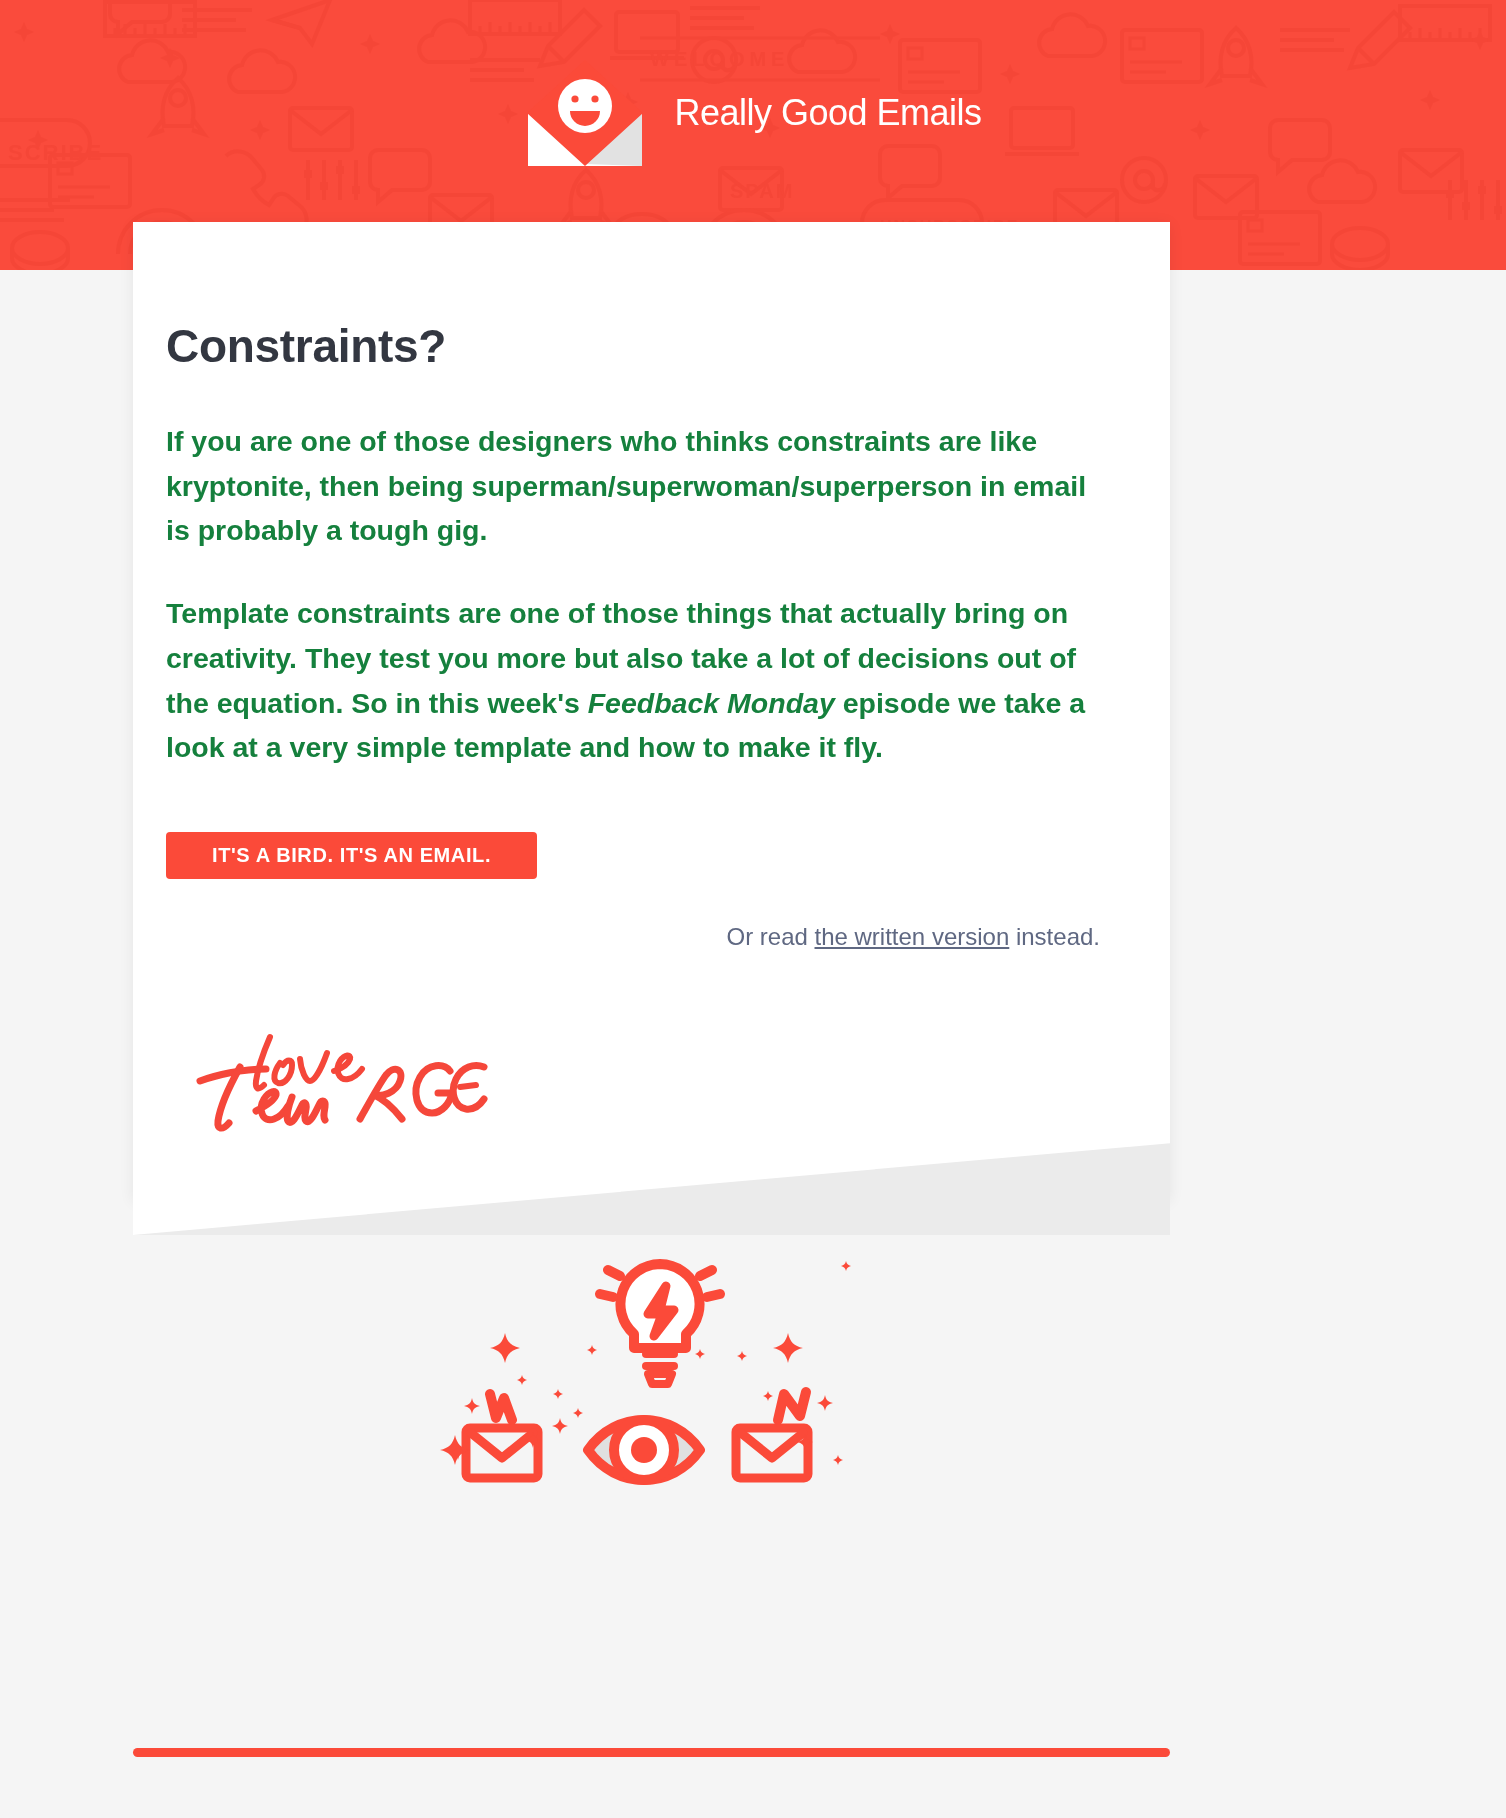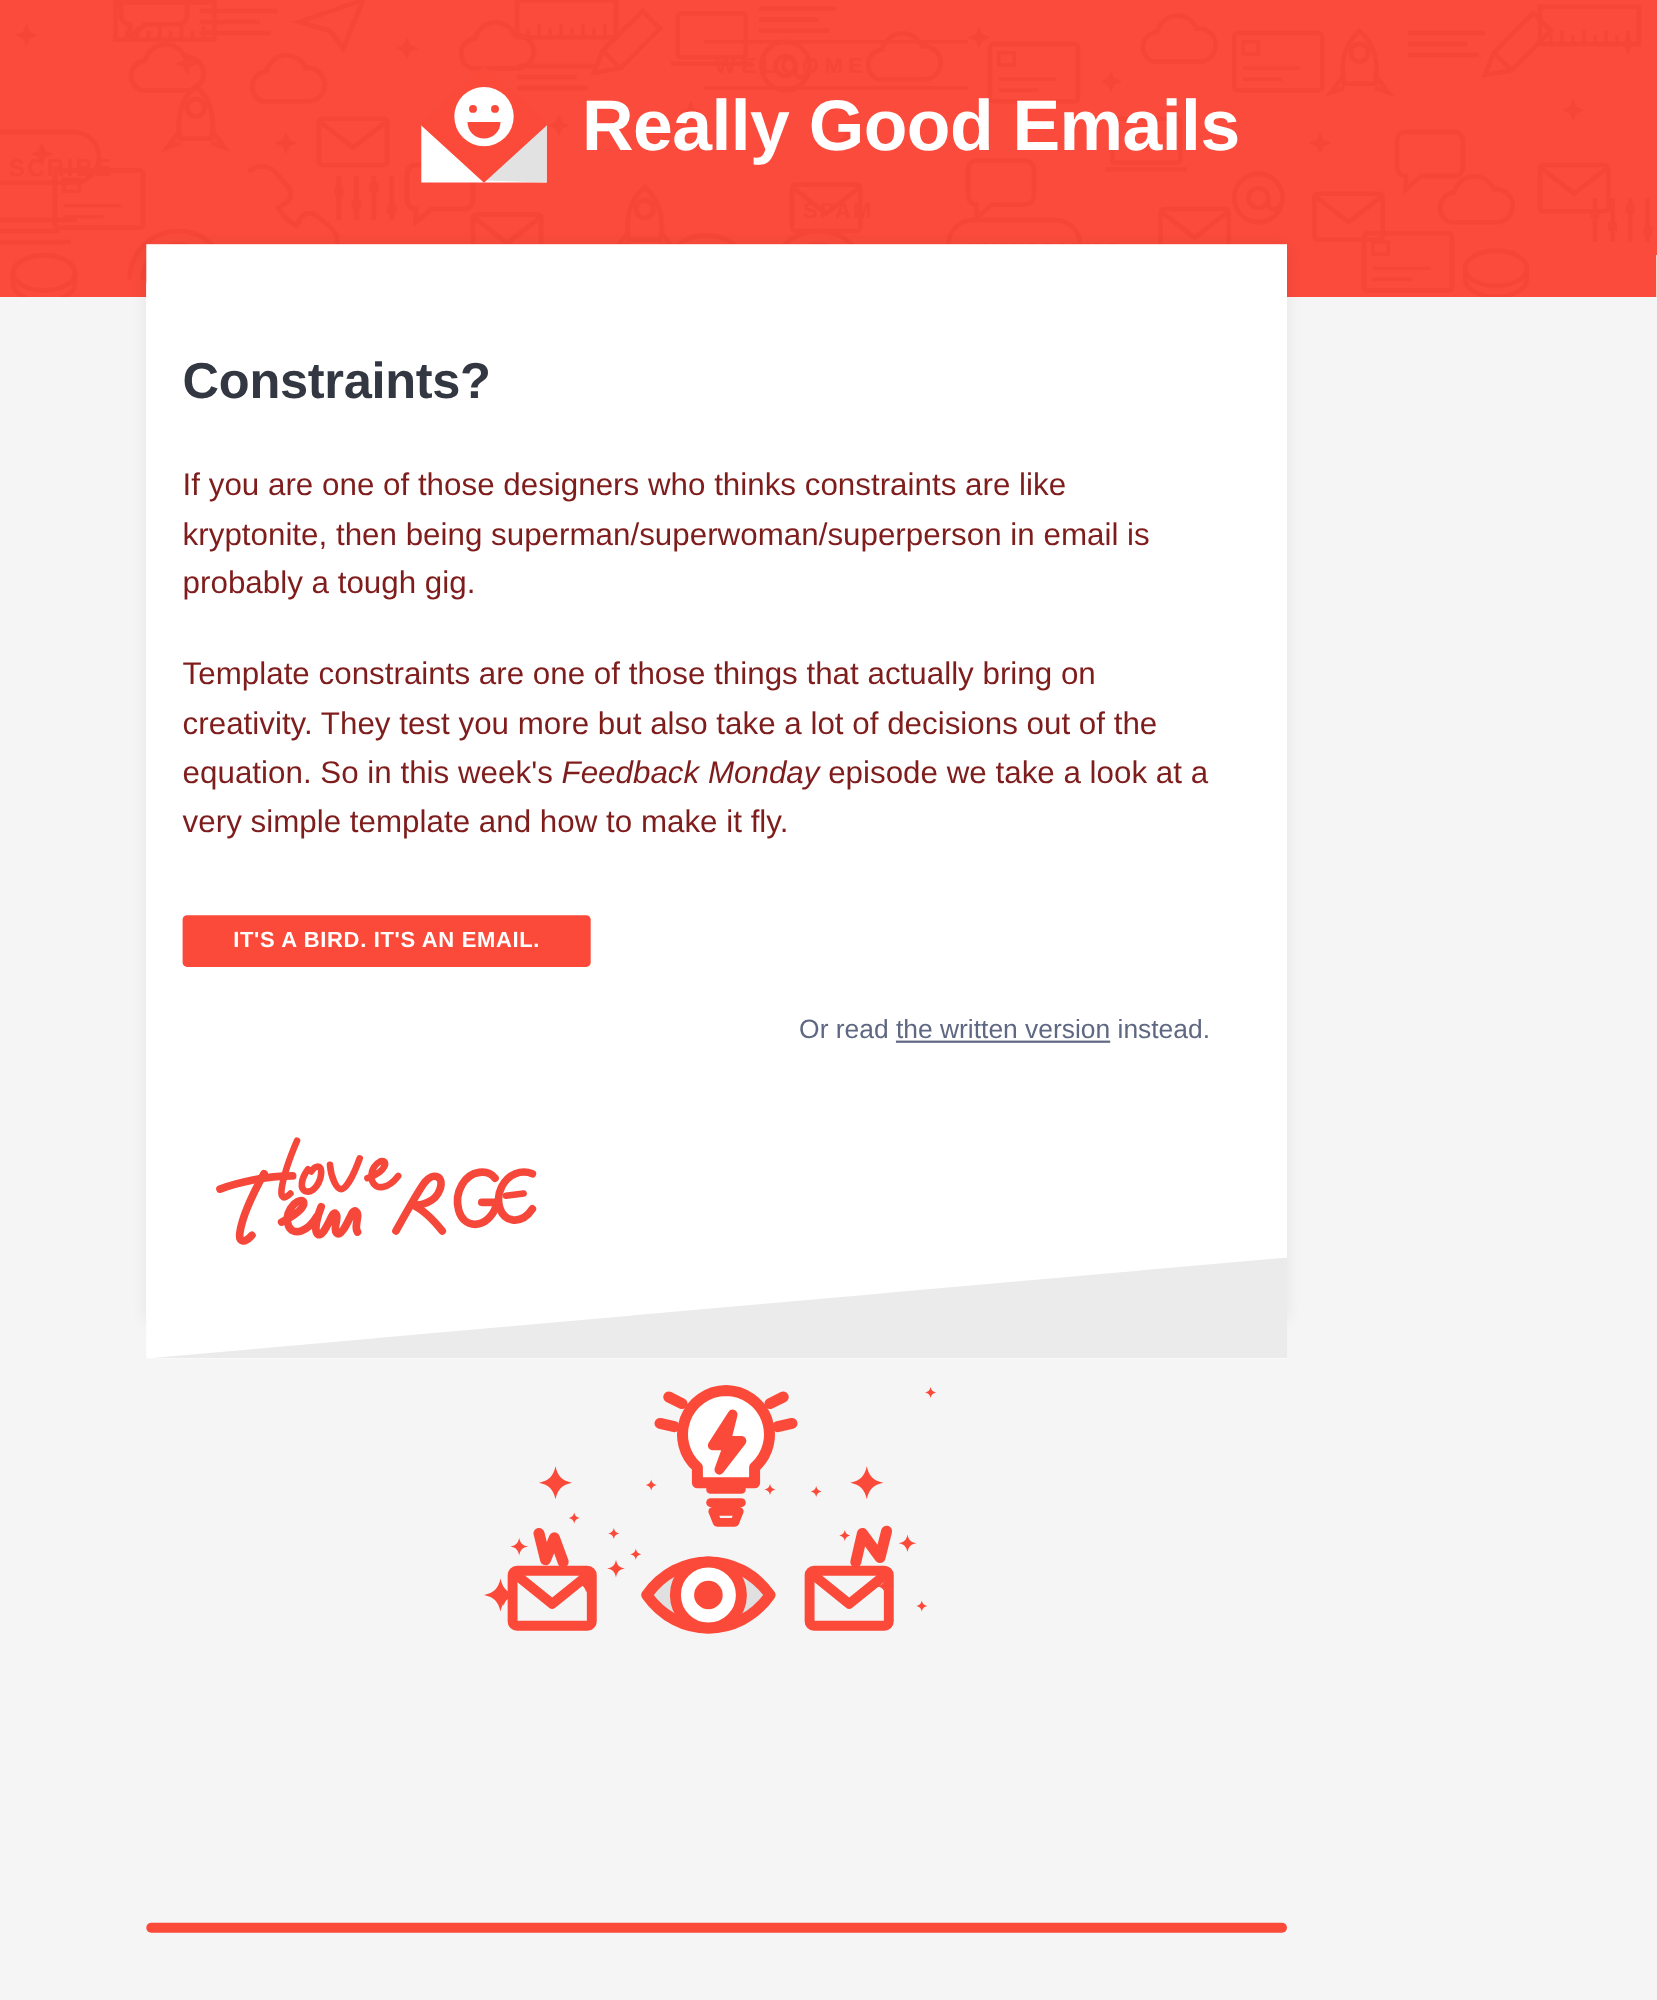--- a/index.html
+++ b/index.html
@@ -52,22 +52,22 @@
     align-items: center;
     gap: 28px;
     position: relative;
     z-index: 3;
   }
 
   #logo-mark { width: 122px; height: 110px; display:block; }
 
   #brand-title {
     color: #ffffff;
-    font-size: 65px;
-    font-weight: bold;
+    font-size: 36px;
+    font-weight: normal;
     letter-spacing: -0.5px;
     white-space: nowrap;
     line-height: 1;
   }
 
   
   #card-shadow {
     position: absolute;
     left: 133px;
     top: 222px;
@@ -109,24 +109,24 @@
     font-size: 46px;
     font-weight: bold;
     color: #333741;
     letter-spacing: -0.3px;
     margin: 0 0 46px 0;
   }
 
   .body-paragraph {
     font-size: 28.5px;
     line-height: 1.57;
-    color: #7f1d1d;
+    color: #15803d;
     margin-bottom: 38px;
     max-width: 985px;
-    font-weight: normal;
+    font-weight: bold;
   }
   .body-paragraph em { font-style: italic; }
 
   #cta-button {
     display: inline-block;
     background: #fb4a39;
     color: #ffffff;
     font-size: 20px;
     font-weight: bold;
     letter-spacing: 0.6px;

